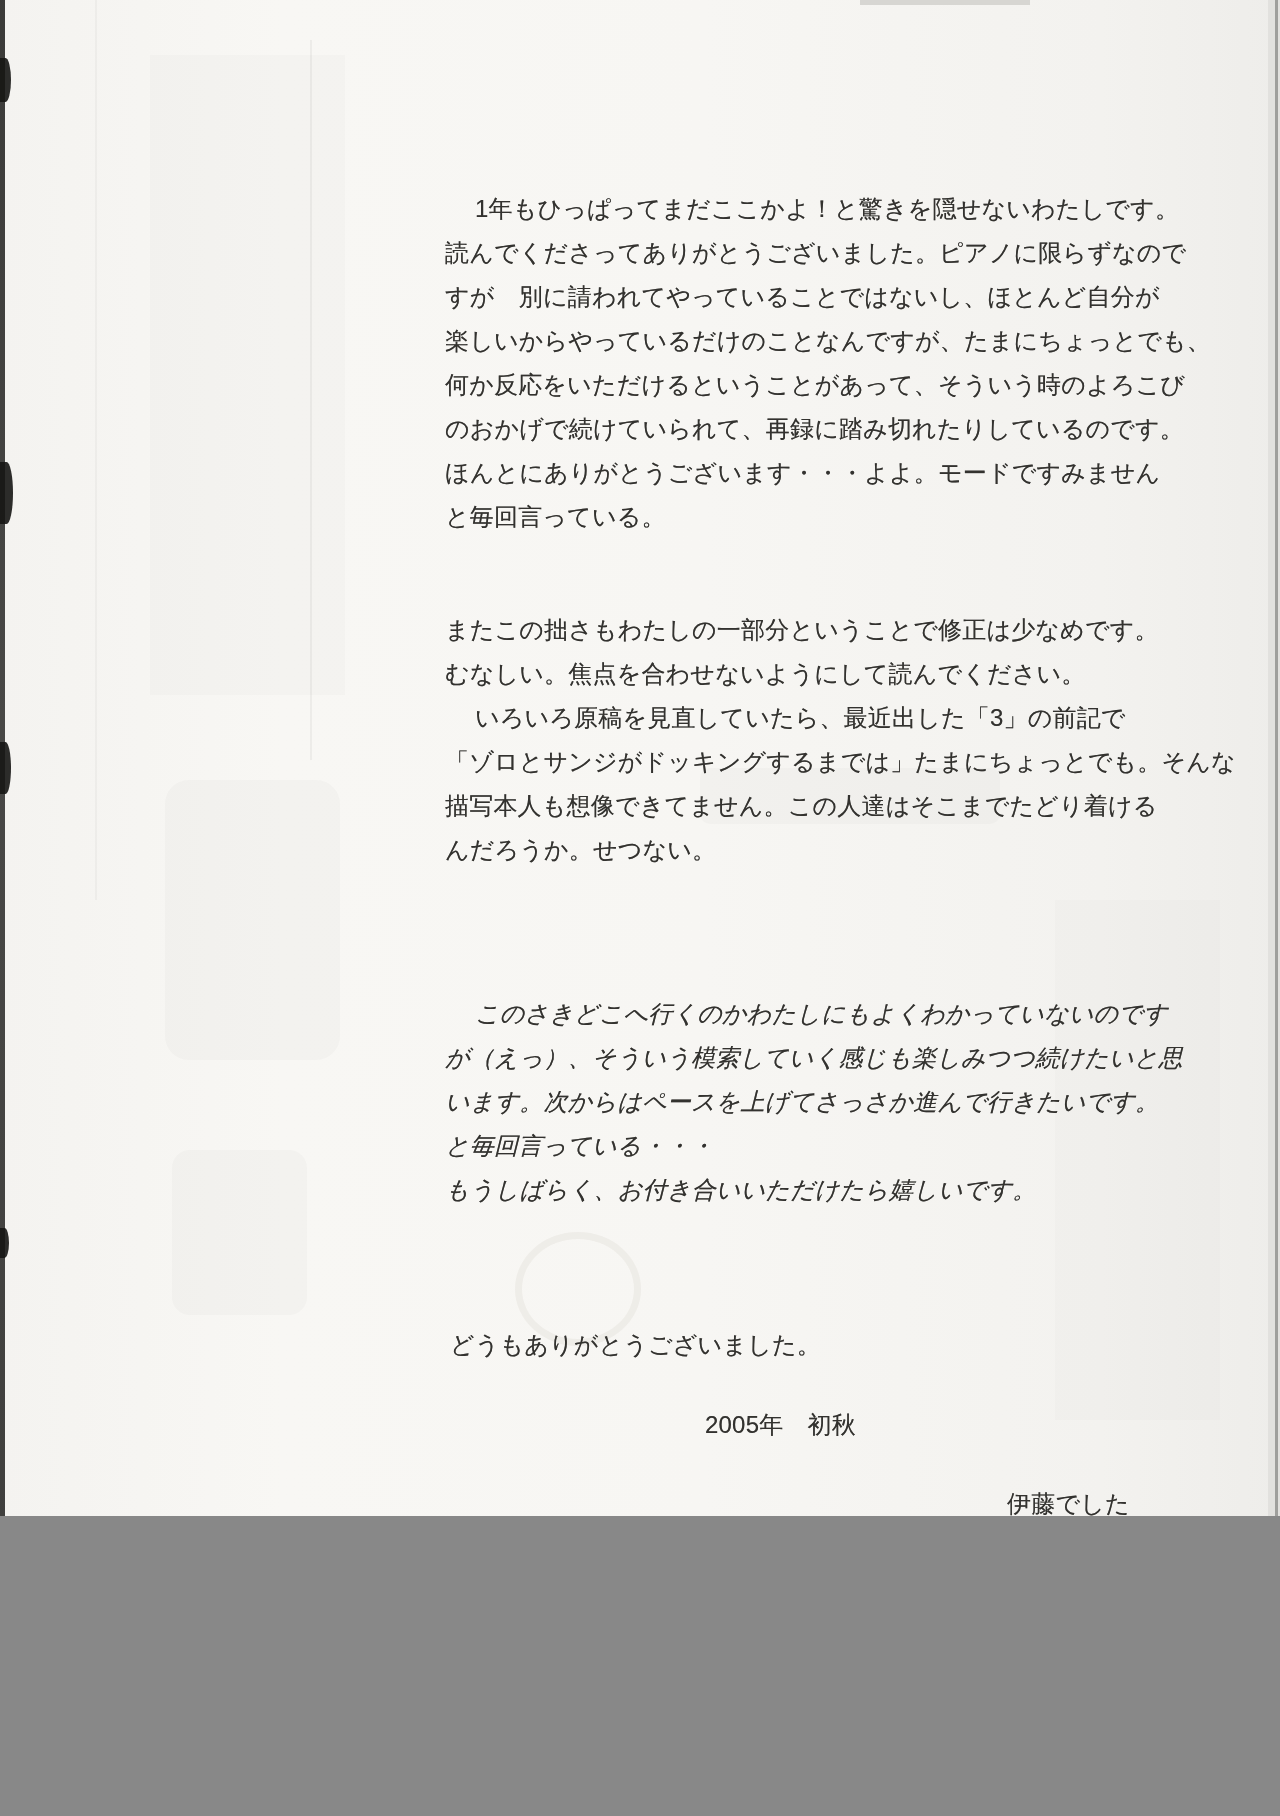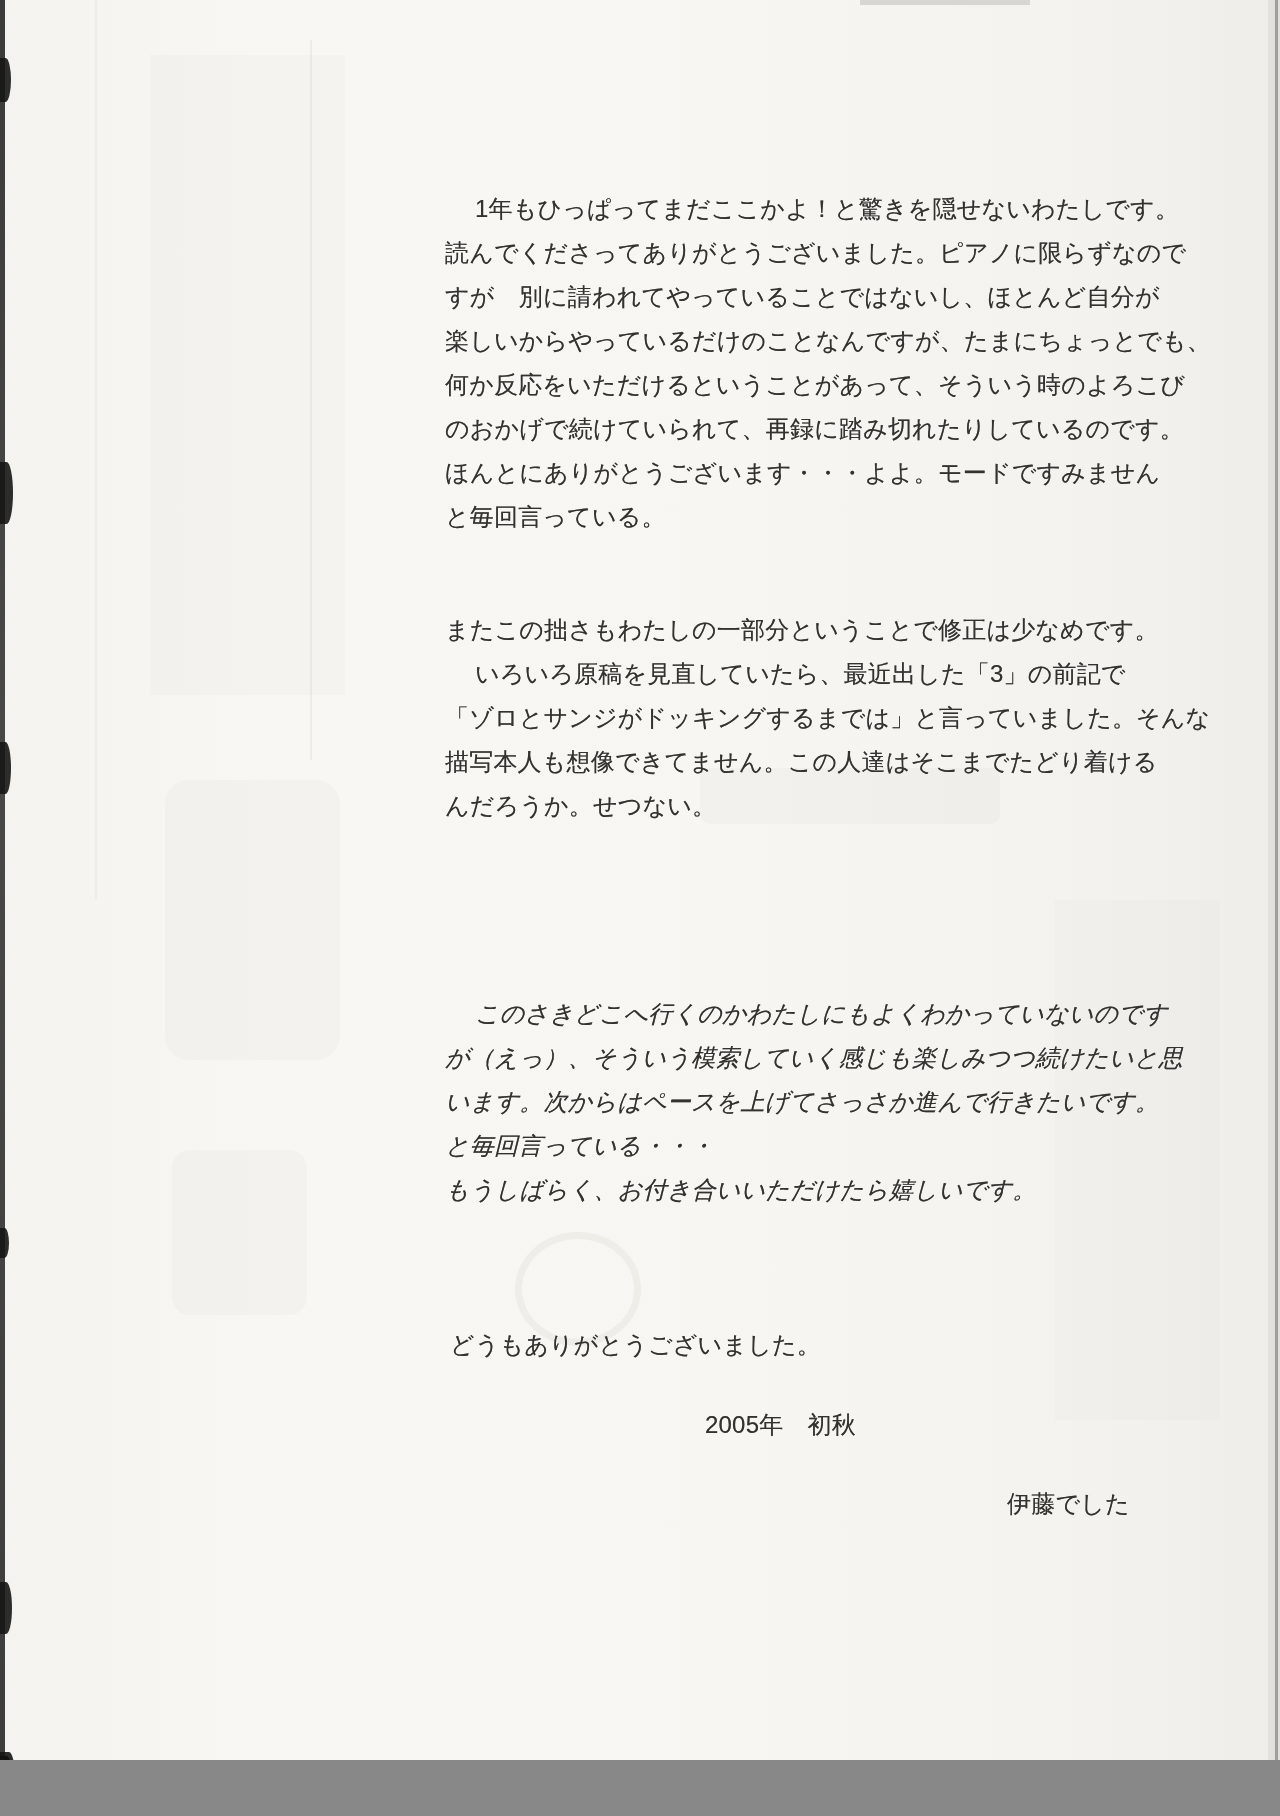--- a/index.html
+++ b/index.html
@@ -1,18 +1,18 @@
 <!DOCTYPE html>
 <html><head>
 <meta charset="utf-8">
 <style>
   html,body { margin:0; padding:0; background:#888; }
   .page {
     position:relative;
-    width:1280px; height:1760px;
+    width:1280px; height:1516px;
     margin:0 auto;
     overflow:hidden;
     background:linear-gradient(90deg,#f4f3f0 0%,#f8f7f4 22%,#f7f6f3 55%,#f3f2ef 86%,#eeedea 100%);
     font-family:"Liberation Sans","DejaVu Sans",sans-serif;
   }
 
   
   .text-layer { position:absolute; inset:0; color:#33322f; }
   .para { position:absolute; left:445px; width:720px; }
   .p1 { top:187px; }
@@ -101,22 +101,23 @@
       <div class="line">すが　別に請われてやっていることではないし、ほとんど自分が</div>
       <div class="line">楽しいからやっているだけのことなんですが、たまにちょっとでも、</div>
       <div class="line">何か反応をいただけるということがあって、そういう時のよろこび</div>
       <div class="line">のおかげで続けていられて、再録に踏み切れたりしているのです。</div>
       <div class="line">ほんとにありがとうございます・・・よよ。モードですみません</div>
       <div class="line">と毎回言っている。</div>
     </section>
 
     <section class="para p2">
       <div class="line">またこの拙さもわたしの一部分ということで修正は少なめです。</div>
+      <div class="line">むなしい。焦点を合わせないようにして読んでください。</div>
       <div class="line indent">いろいろ原稿を見直していたら、最近出した「3」の前記で</div>
-      <div class="line">「ゾロとサンジがドッキングするまでは」と言っていました。そんな</div>
+      <div class="line">「ゾロとサンジがドッキングするまでは」たまにちょっとでも。そんな</div>
       <div class="line">描写本人も想像できてません。この人達はそこまでたどり着ける</div>
       <div class="line">んだろうか。せつない。</div>
     </section>
 
     <section class="para p3">
       <div class="line indent">このさきどこへ行くのかわたしにもよくわかっていないのです</div>
       <div class="line">が（えっ）、そういう模索していく感じも楽しみつつ続けたいと思</div>
       <div class="line">います。次からはペースを上げてさっさか進んで行きたいです。</div>
       <div class="line">と毎回言っている・・・</div>
       <div class="line">もうしばらく、お付き合いいただけたら嬉しいです。</div>

